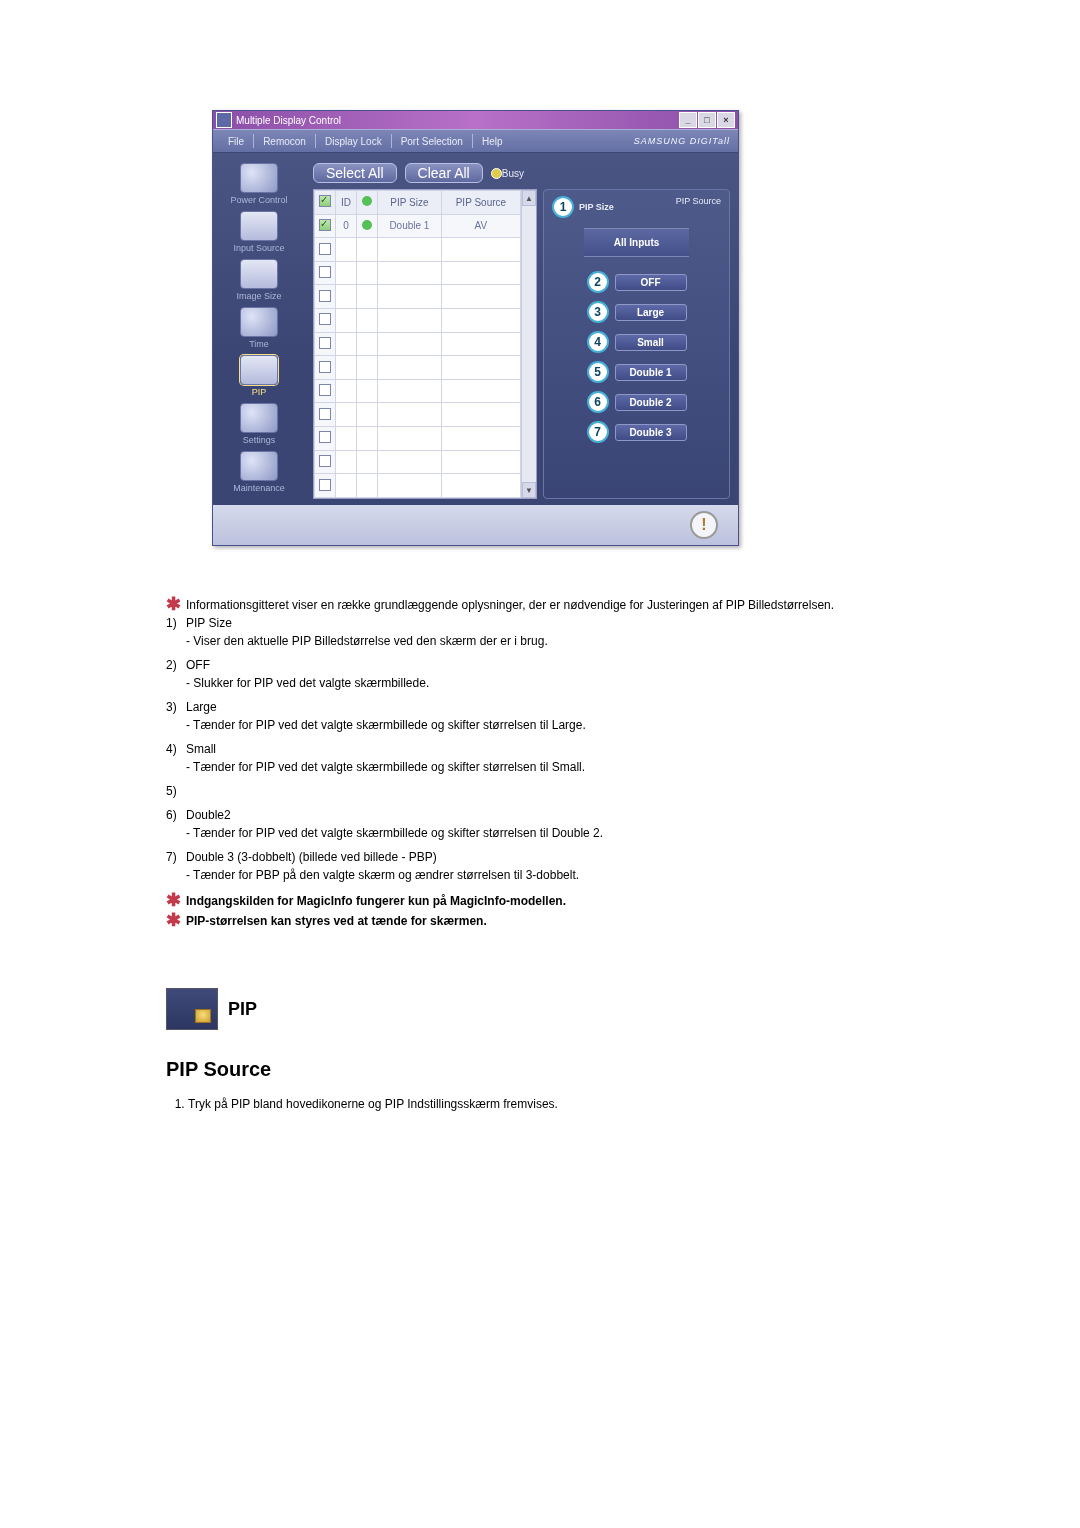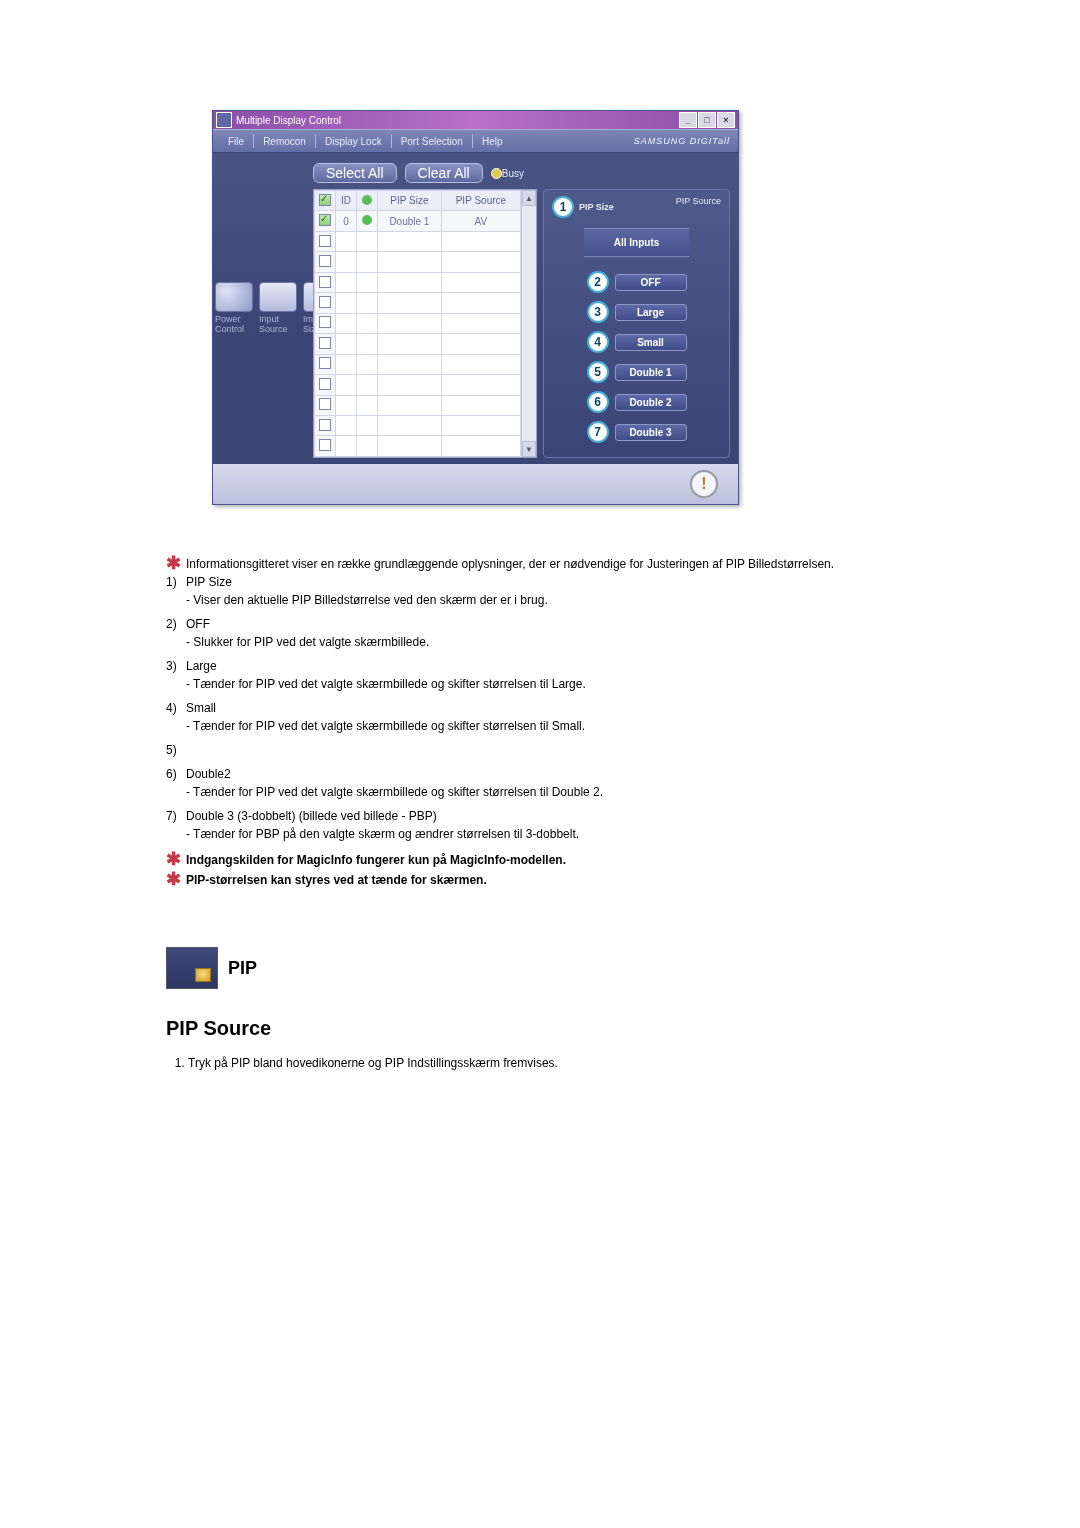--- a/index.html
+++ b/index.html
@@ -81,21 +81,21 @@
   .app-body {
     display: flex;
     background: linear-gradient(#4a5584, #3b4574 60%, #3b4574);
   }
 
   
   .sidebar {
     width: 88px;
     padding: 10px 2px 12px 2px;
     display: flex;
-    flex-direction: row;
+    flex-direction: column;
     gap: 6px;
     align-items: center;
   }
   .side-item {
     width: 82px;
     display: flex;
     flex-direction: column;
     align-items: center;
     font-size: 9px;
     color: #aeb5d8;

